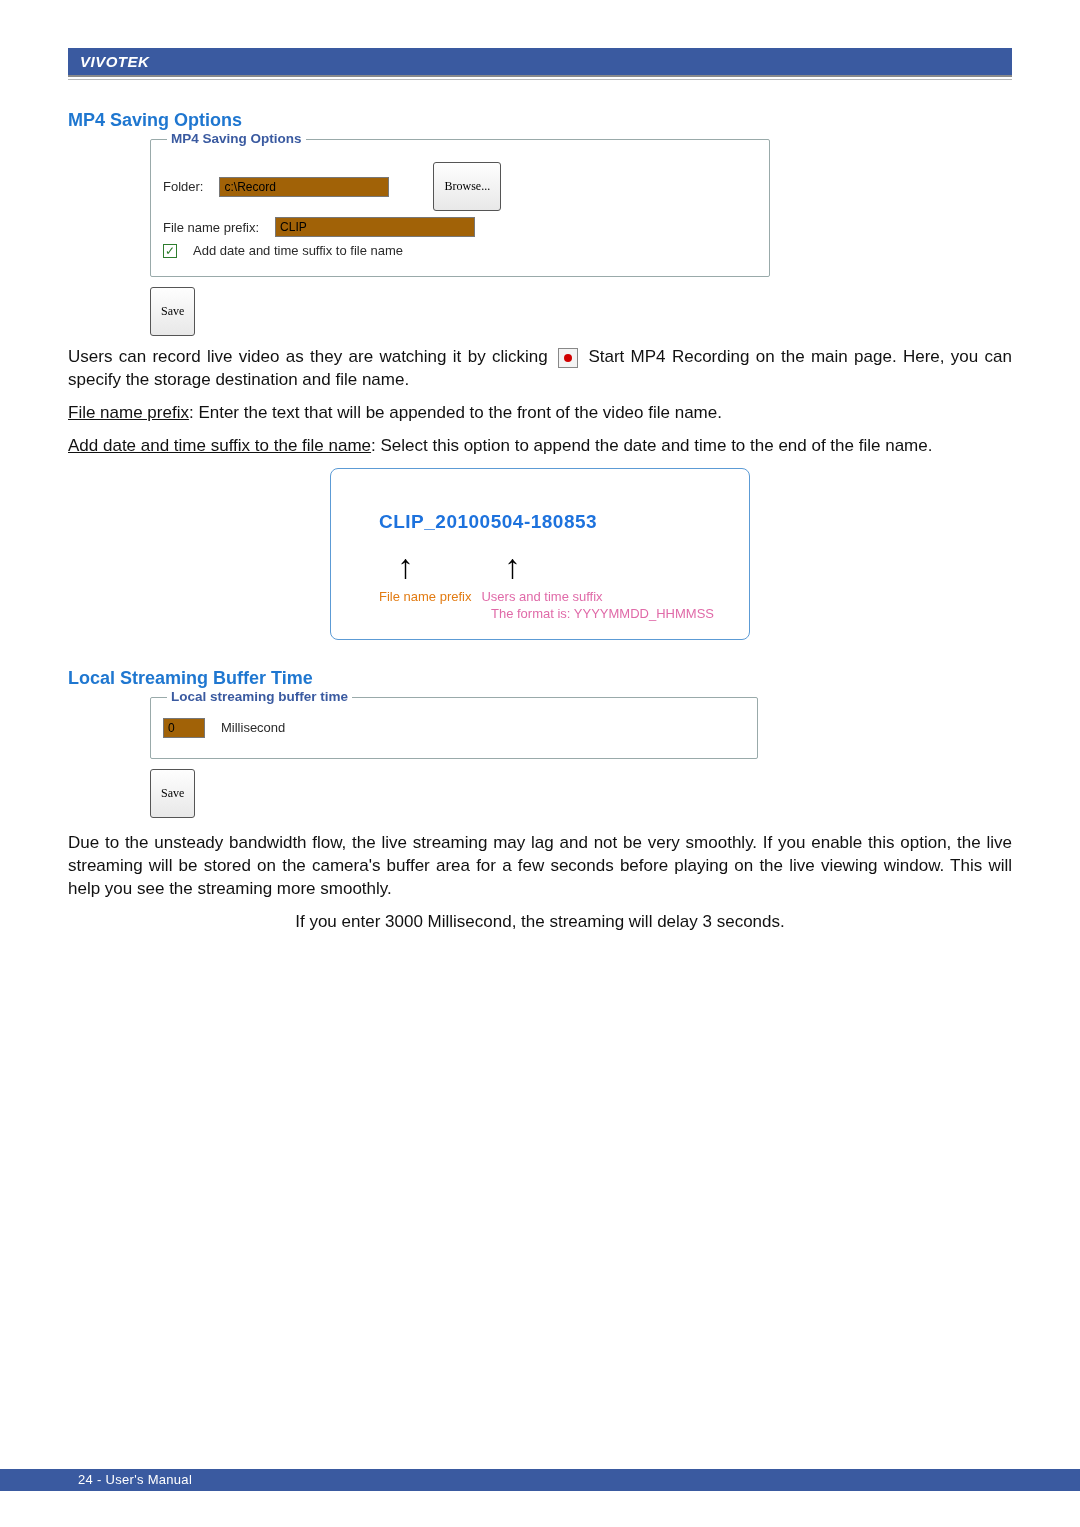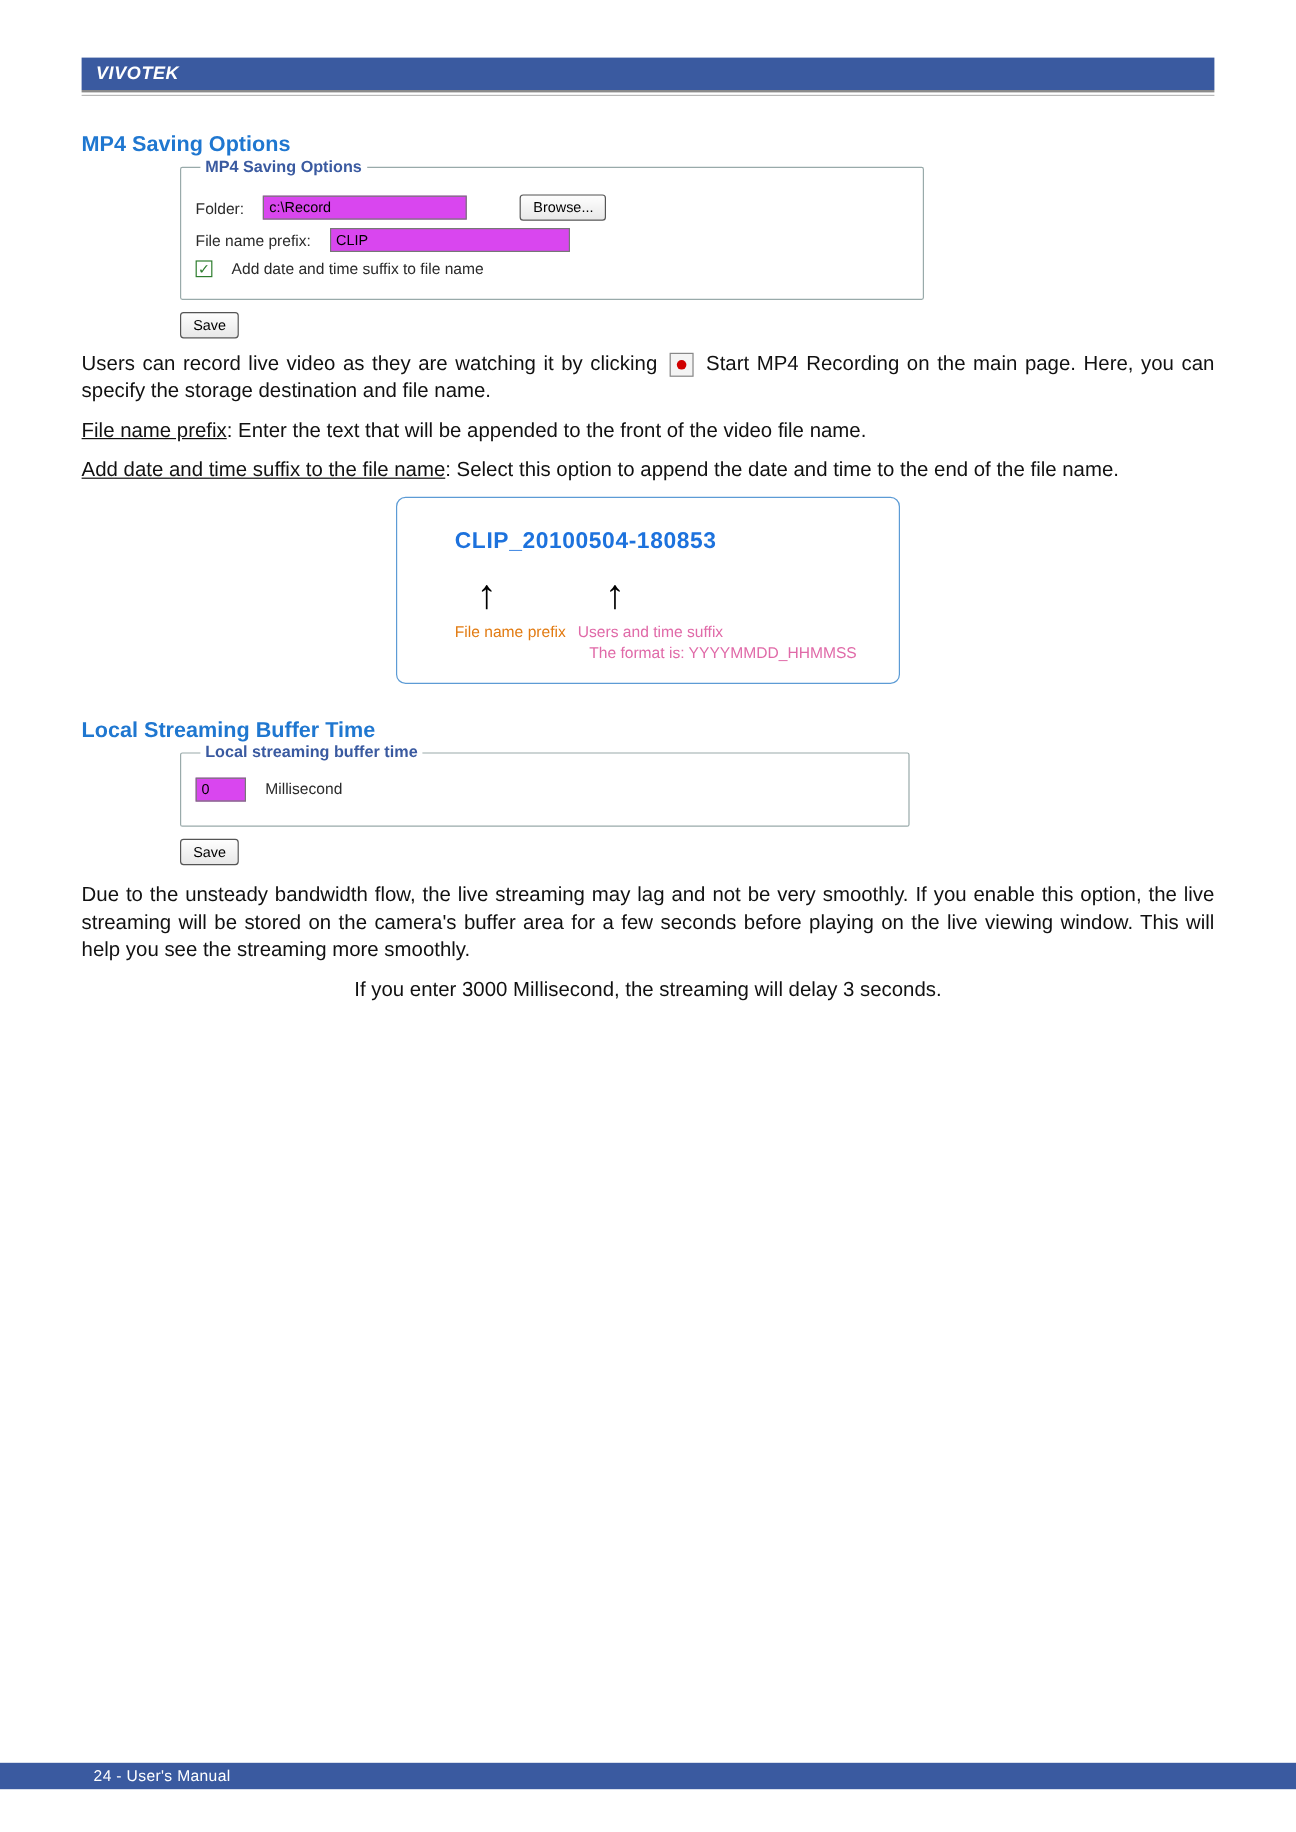--- a/index.html
+++ b/index.html
@@ -8,33 +8,33 @@
   .page { width: 1080px; height: 1527px; position: relative; padding: 48px 68px 0 68px; }
   .brand-bar { color: #fff; background: #3a5aa0; font-style: italic; font-weight: bold; font-size: 15px; padding: 5px 12px; letter-spacing: 0.5px; }
   hr.hr1 { border: none; border-top: 2.5px solid #8a8a8a; margin: 0; }
   hr.hr2 { border: none; border-top: 1px solid #b8b8b8; margin-top: 2px; }
   .content { padding: 26px 0 0 0; }
   .sect-title { color: #1f77d0; font-weight: bold; font-size: 18px; margin: 4px 0 8px 0; }
   .shot-wrap { margin-left: 82px; }
   .fieldset { border: 1px solid #9aa; border-radius: 2px; position: relative; padding: 16px 12px 12px 12px; width: 620px; background: #fff; }
   .fieldset .legend { position: absolute; top: -9px; left: 16px; background: #fff; color: #3a5aa0; font-weight: bold; font-size: 13.5px; padding: 0 4px; }
   .row { display: flex; align-items: center; gap: 16px; margin: 6px 0; font-size: 13px; color: #2a2a2a; }
-  .txt { border: 1px solid #777; height: 20px; padding: 0 4px; font-size: 12px; background: #d946ef; }
+  .txt { border: 1px solid #777; height: 20px; padding: 0 4px; font-size: 12px; background: #a16207; }
   .txt.folder { width: 170px; }
   .txt.prefix { width: 200px; }
   .txt.small { width: 42px; }
-  .btn { border: 1px solid #555; background: linear-gradient(#fefefe,#e8e8e8); font-size: 12px; padding: 3px 10px; border-radius: 3px; cursor: pointer; }
+  .btn { border: 1px solid #555; background: linear-gradient(#fefefe,#e8e8e8); font-size: 12px; padding: 16px 10px; border-radius: 3px; cursor: pointer; font-family: Liberation Serif, serif; }
   .save-row { margin-left: 82px; margin-top: 10px; }
   .chk { width: 14px; height: 14px; border: 1px solid #2e7d2e; display: inline-flex; align-items: center; justify-content: center; color: #2e7d2e; font-size: 12px; line-height: 1; background: #fff; }
   .body-text { font-size: 17px; line-height: 1.35; text-align: justify; margin: 10px 0; color: #111; }
   .body-text .u { text-decoration: underline; }
   .record-icon { display:inline-block; width:20px; height:20px; border:1px solid #888; background:#f4f4f4; vertical-align:middle; position:relative; margin:0 4px; }
   .record-icon::after { content:""; position:absolute; top:5px; left:5px; width:8px; height:8px; background:#d00000; border-radius:50%; }
   .example-box { border: 1.8px solid #5c9bd5; border-radius: 8px; width: 420px; margin: 6px auto 28px auto; padding: 26px 20px 18px 48px; }
-  .example-title { color: #1d72dd; font-weight: bold; letter-spacing: 0.5px; font-size: 19px; margin-bottom: 16px; text-align:left; }
+  .example-title { color: #1d72dd; font-weight: bold; letter-spacing: 0.5px; font-size: 19px; margin-bottom: 16px; text-align:left;margin-top:16px; }
   .arrows { display:flex; gap:90px; padding-left:18px; margin-bottom:6px; }
   .arrow { font-size: 34px; line-height: 1; font-weight: bold; }
   .caps { display:flex; gap:10px; font-size:13px; }
   .cap-prefix { color:#e27b12; }
   .cap-suffix { color:#e06aa8; }
   .cap-format { color:#e06aa8; font-size:13px; margin-left: 112px; margin-top:2px; }
   .buffer-shot .fieldset { width: 608px; padding: 14px 12px; }
   .footer-bar { position: absolute; left: 0; bottom: 36px; width: 100%; height: 22px; background: #3a5aa0; }
   .footer-text { position:absolute; left:78px; bottom:40px; color:#fff; font-size:13px; letter-spacing:0.3px; }
 </style>

